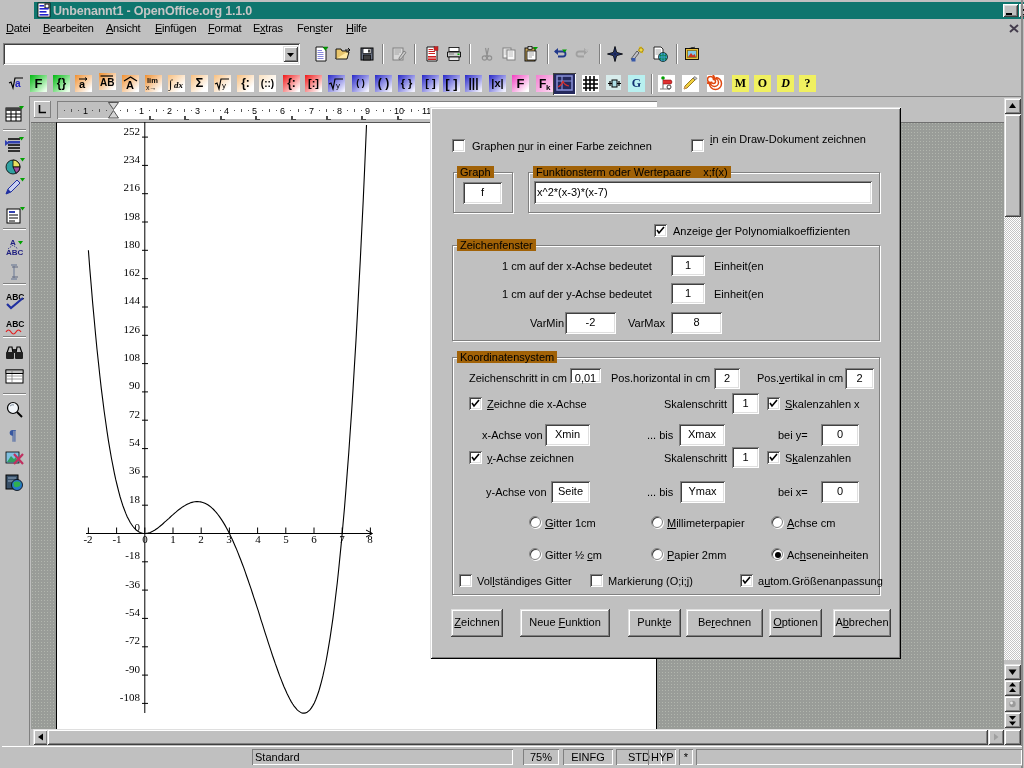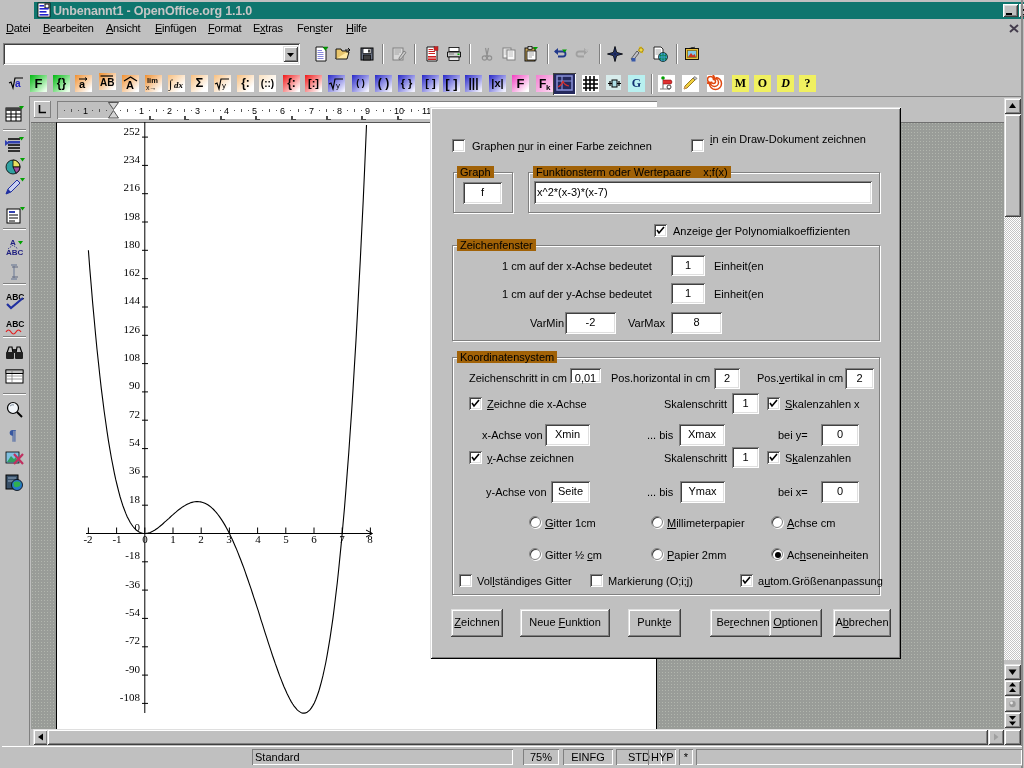--- a/index.html
+++ b/index.html
@@ -859,17 +859,17 @@
   <div class="abs dcheck" style="left:310px;top:467px">
         <svg class="ck" width="11" height="11">
           <path d="M2,5 L4,8 L9,2" stroke="#000" stroke-width="1.6" fill="none"></path>
         </svg>
       </div>
   <span class="abs dlabel" style="left:328px;top:468px">a<u>u</u>tom.Größenanpassung</span>
 
   <div class="abs dbtn" style="left:21px;top:502px;width:52px"><u>Z</u>eichnen</div>
   <div class="abs dbtn" style="left:90px;top:502px;width:90px">Neue <u>F</u>unktion</div>
   <div class="abs dbtn" style="left:198px;top:502px;width:53px">Punk<u>t</u>e</div>
-  <div class="abs dbtn" style="left:280px;top:502px;width:66px">Be<u>r</u>echnen</div>
+  <div class="abs dbtn" style="left:256px;top:502px;width:77px">Be<u>r</u>echnen</div>
   <div class="abs dbtn" style="left:339px;top:502px;width:53px"><u>O</u>ptionen</div>
   <div class="abs dbtn" style="left:403px;top:502px;width:58px">A<u>b</u>brechen</div>
 </div>
 </div>
 
 </body></html>

